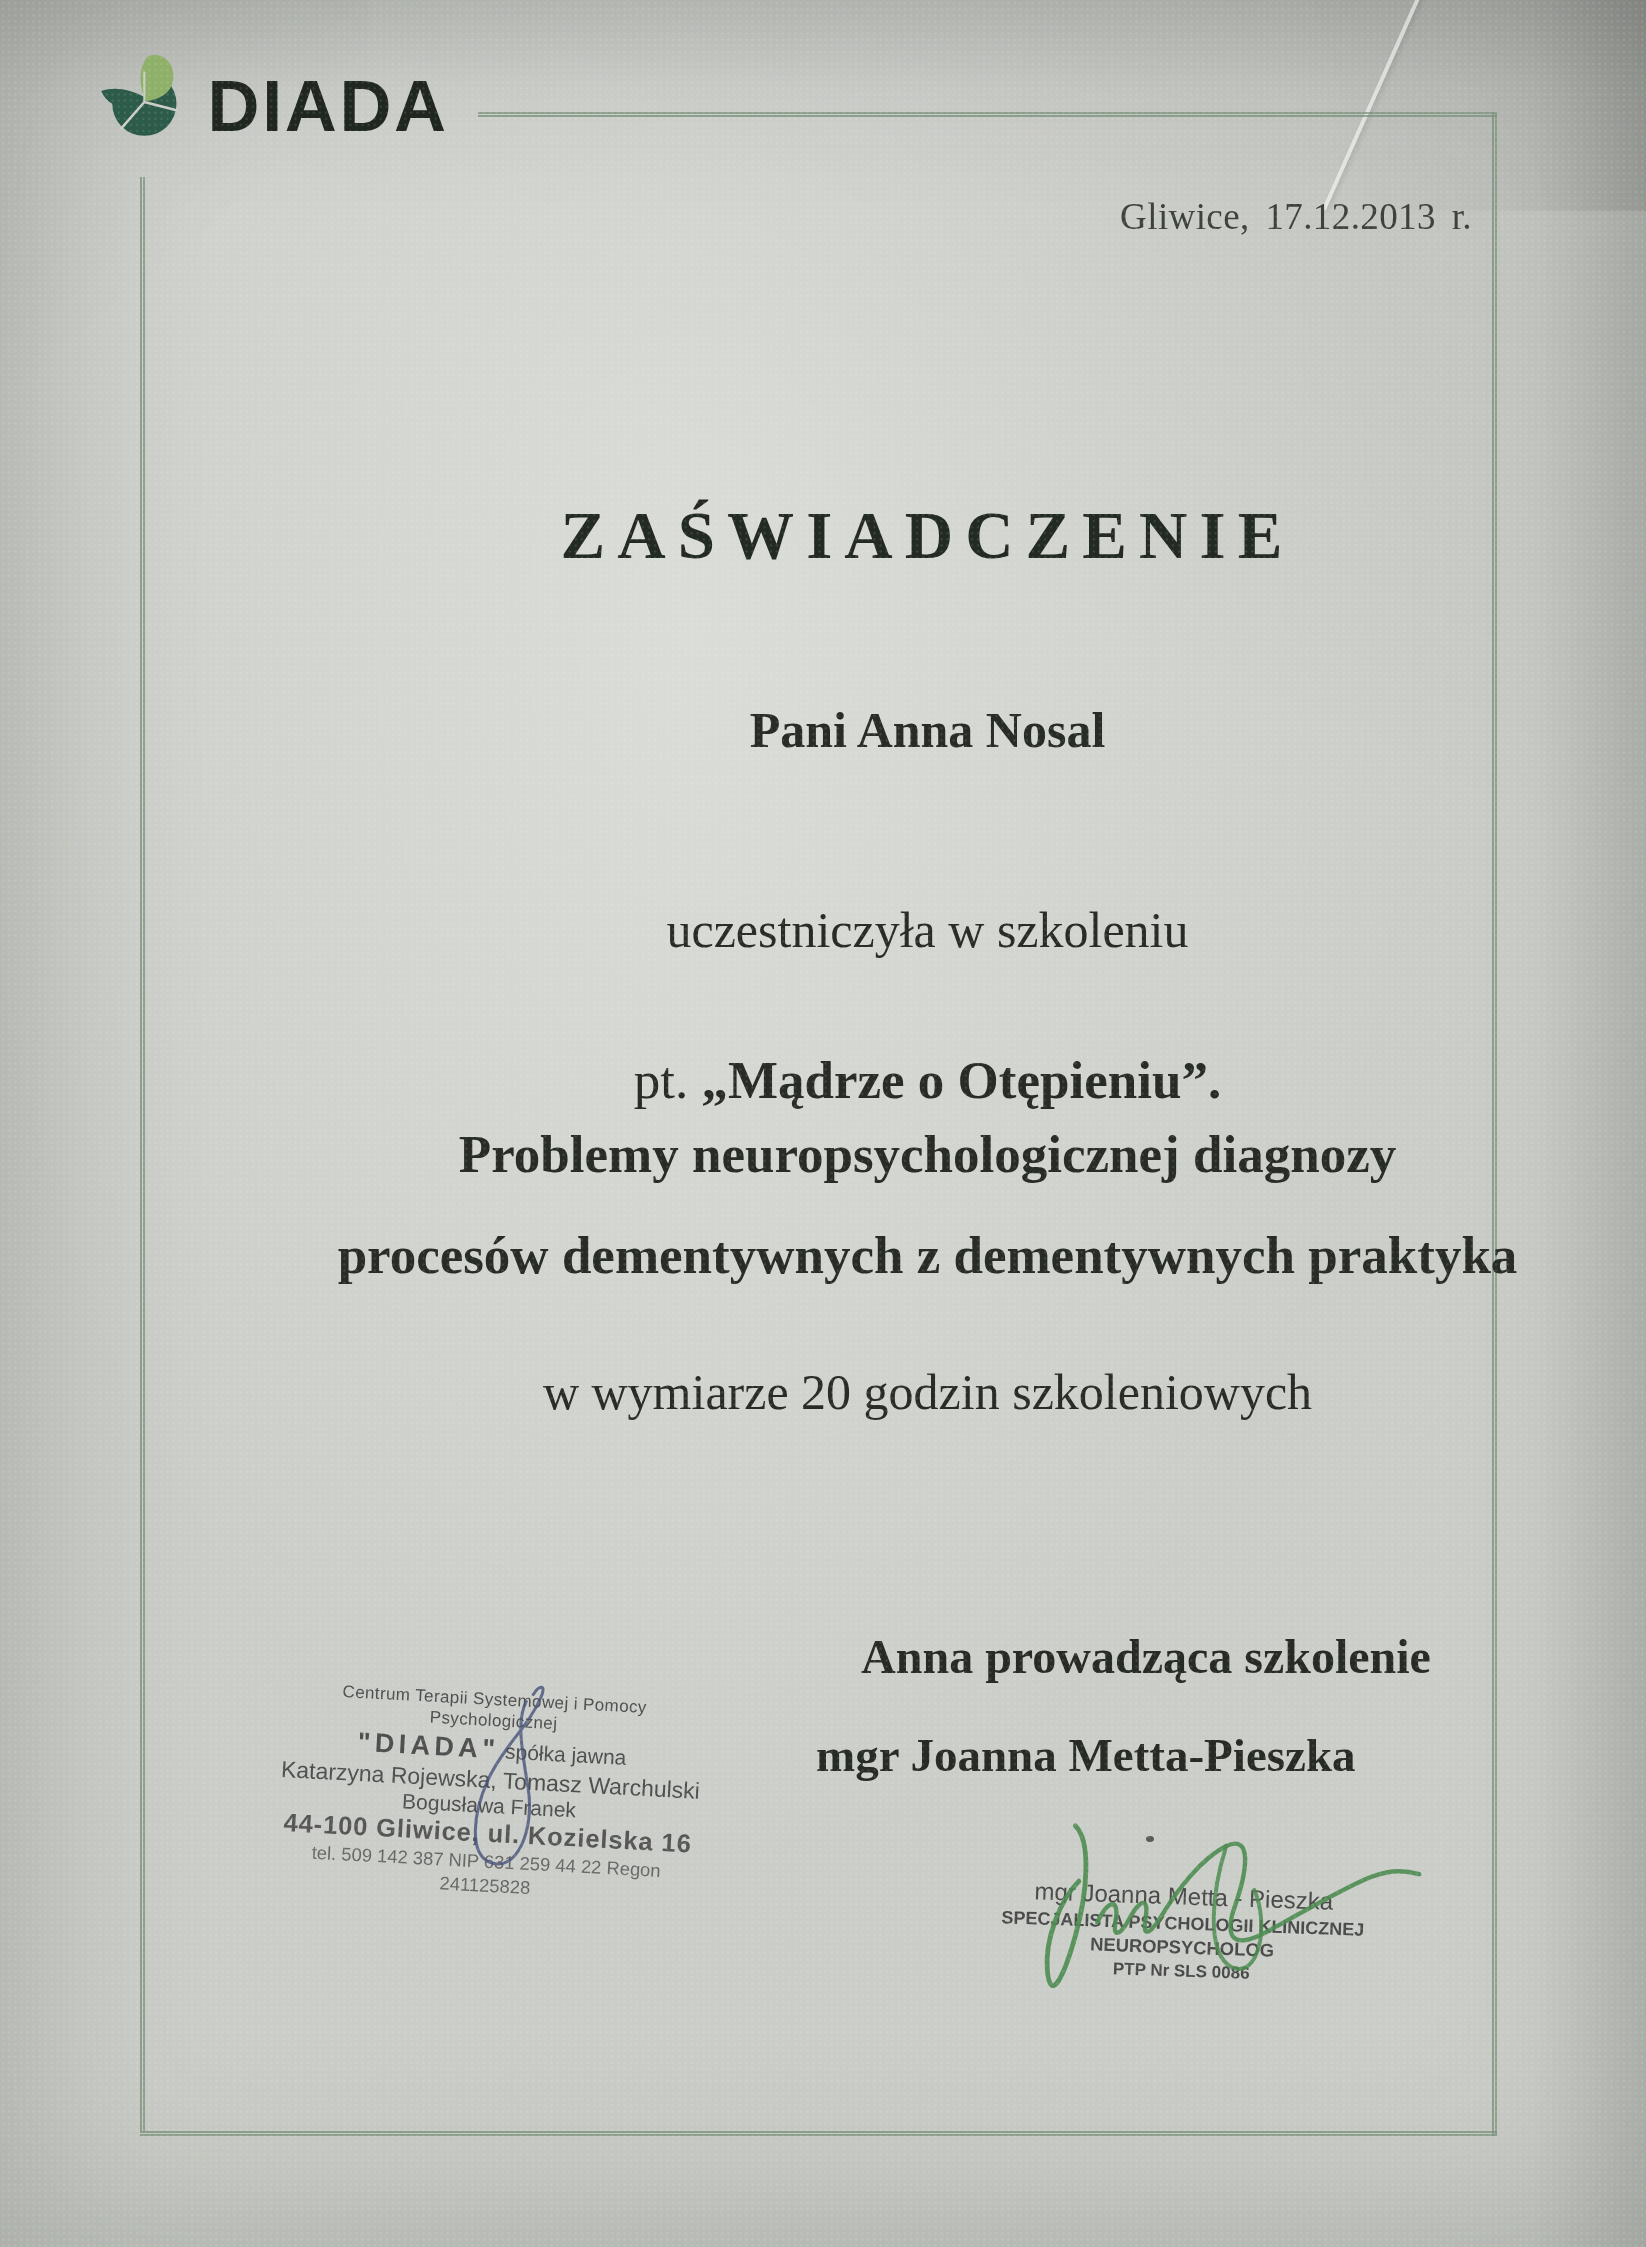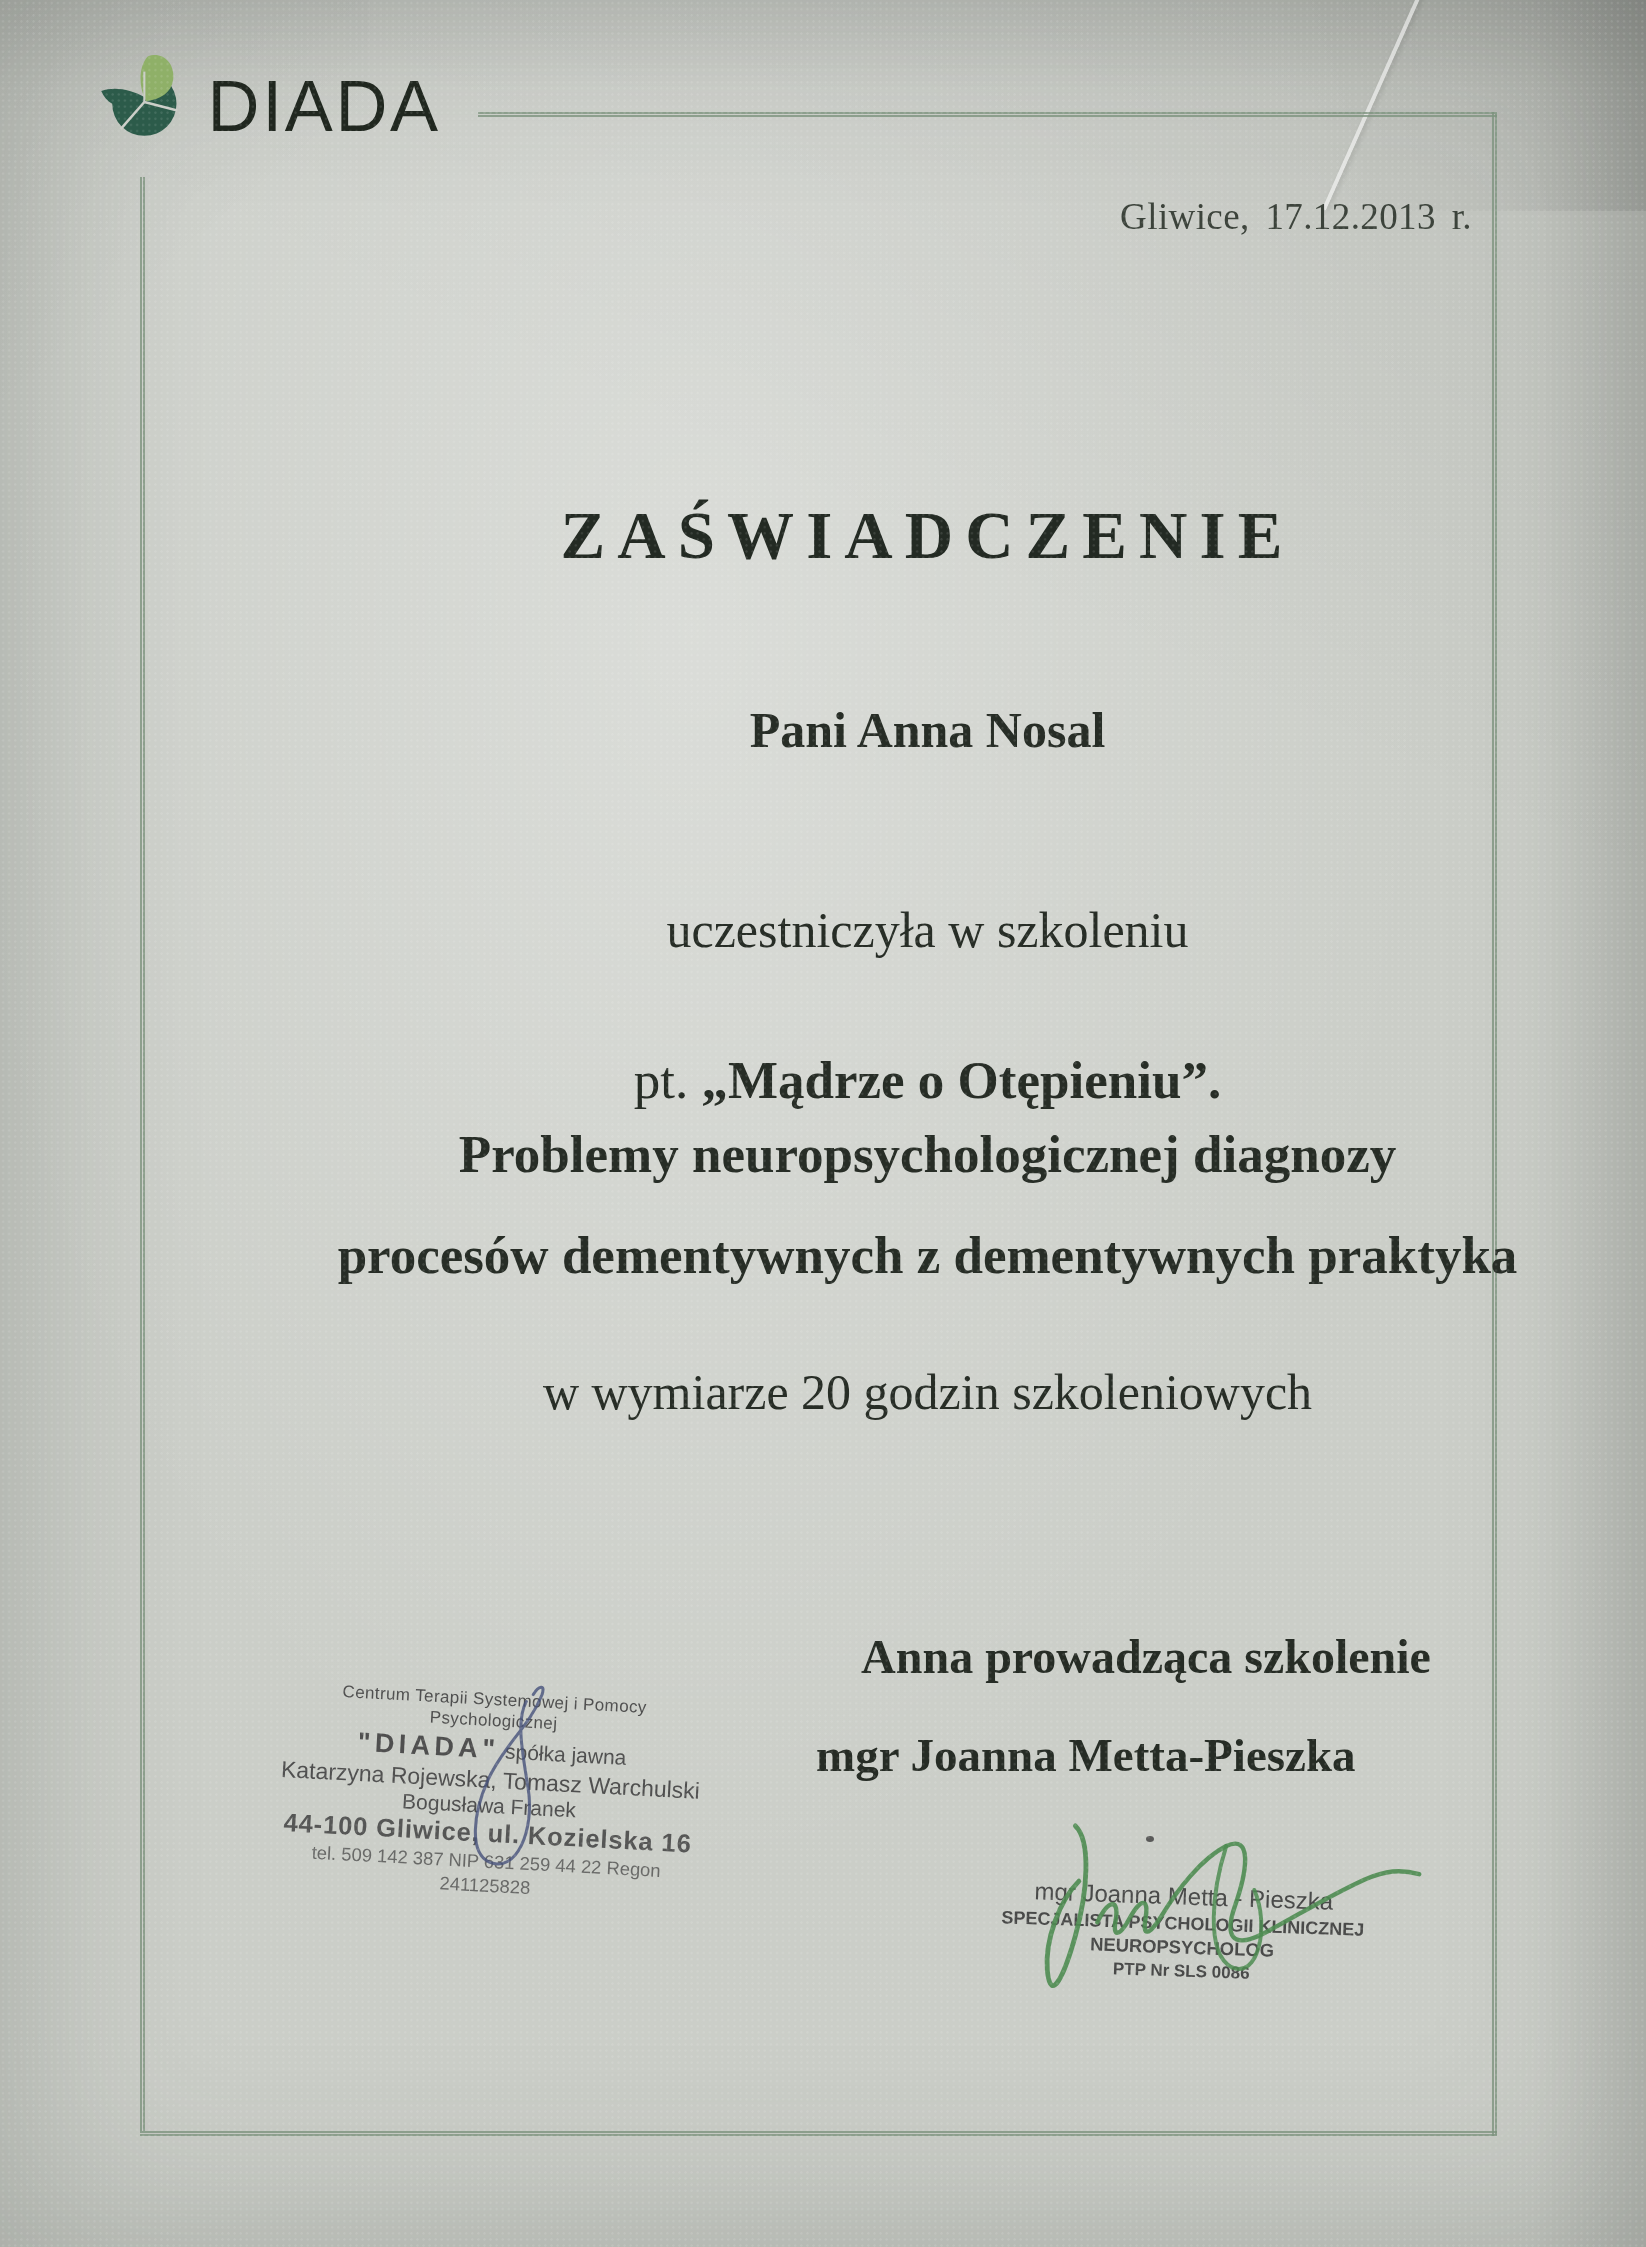--- a/index.html
+++ b/index.html
@@ -40,21 +40,21 @@
   .frame-line{position:absolute;opacity:.8;}
   .frame-top   {left:478px; top:112px;  width:1019px; border-top:5.3px double #7e947f;}
   .frame-right {left:1492px;top:112px;  height:2024px;border-left:5.3px double #7e947f;}
   .frame-bottom{left:140px; top:2131px; width:1357px; border-top:5.3px double #7e947f;}
   .frame-left  {left:140px; top:177px;  height:1954px;border-left:5.3px double #7e947f;}
 
   
   .logo{position:absolute;left:97px;top:53px;display:flex;align-items:center;gap:17.6px;}
   .brand{
     font-family:"Liberation Sans", sans-serif;
-    font-size:72px;font-weight:400;letter-spacing:2.6px;
+    font-size:72px;font-weight:700;letter-spacing:2.6px;
     color:#20271f;line-height:1;margin-top:12.3px;
   }
   .dateline{
     position:absolute;right:175px;top:195px;
     font-size:37px;color:#3c433b;letter-spacing:0.4px;word-spacing:6.1px;
   }
 
   
   .bodyline{
     position:absolute;left:140px;width:1575px;text-align:center;

